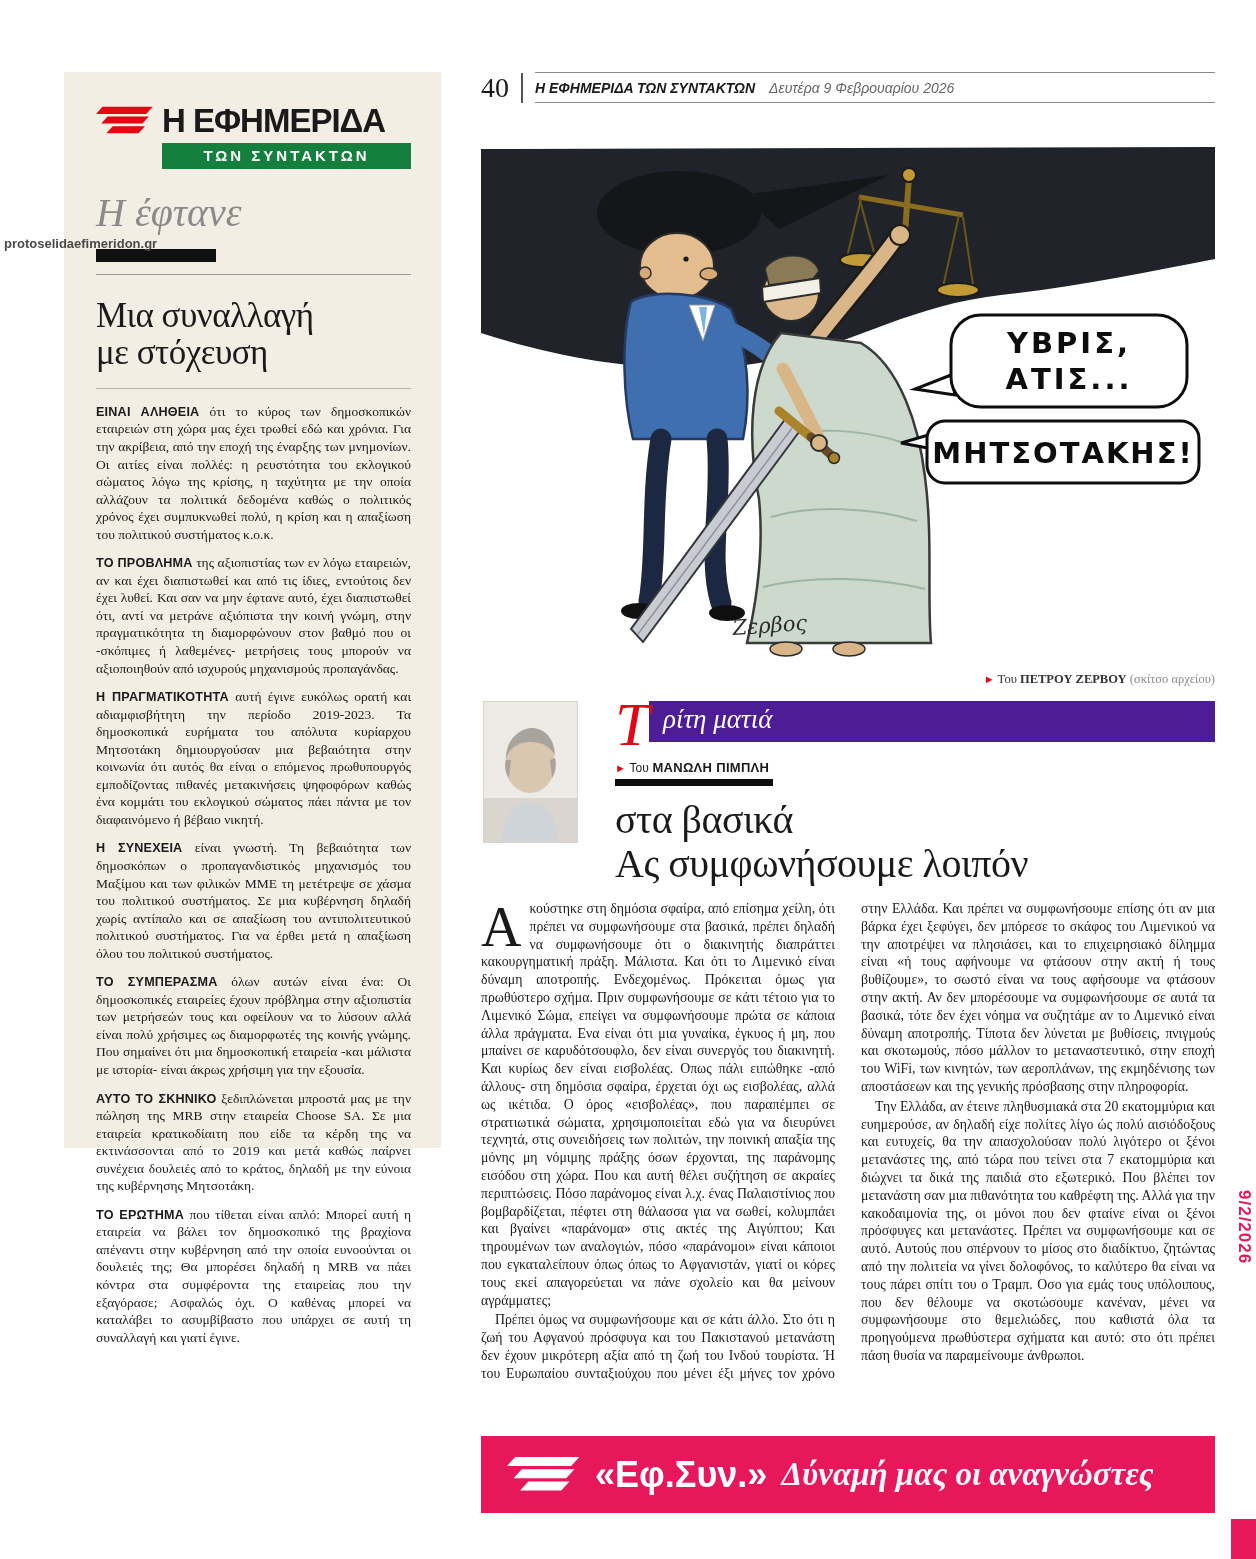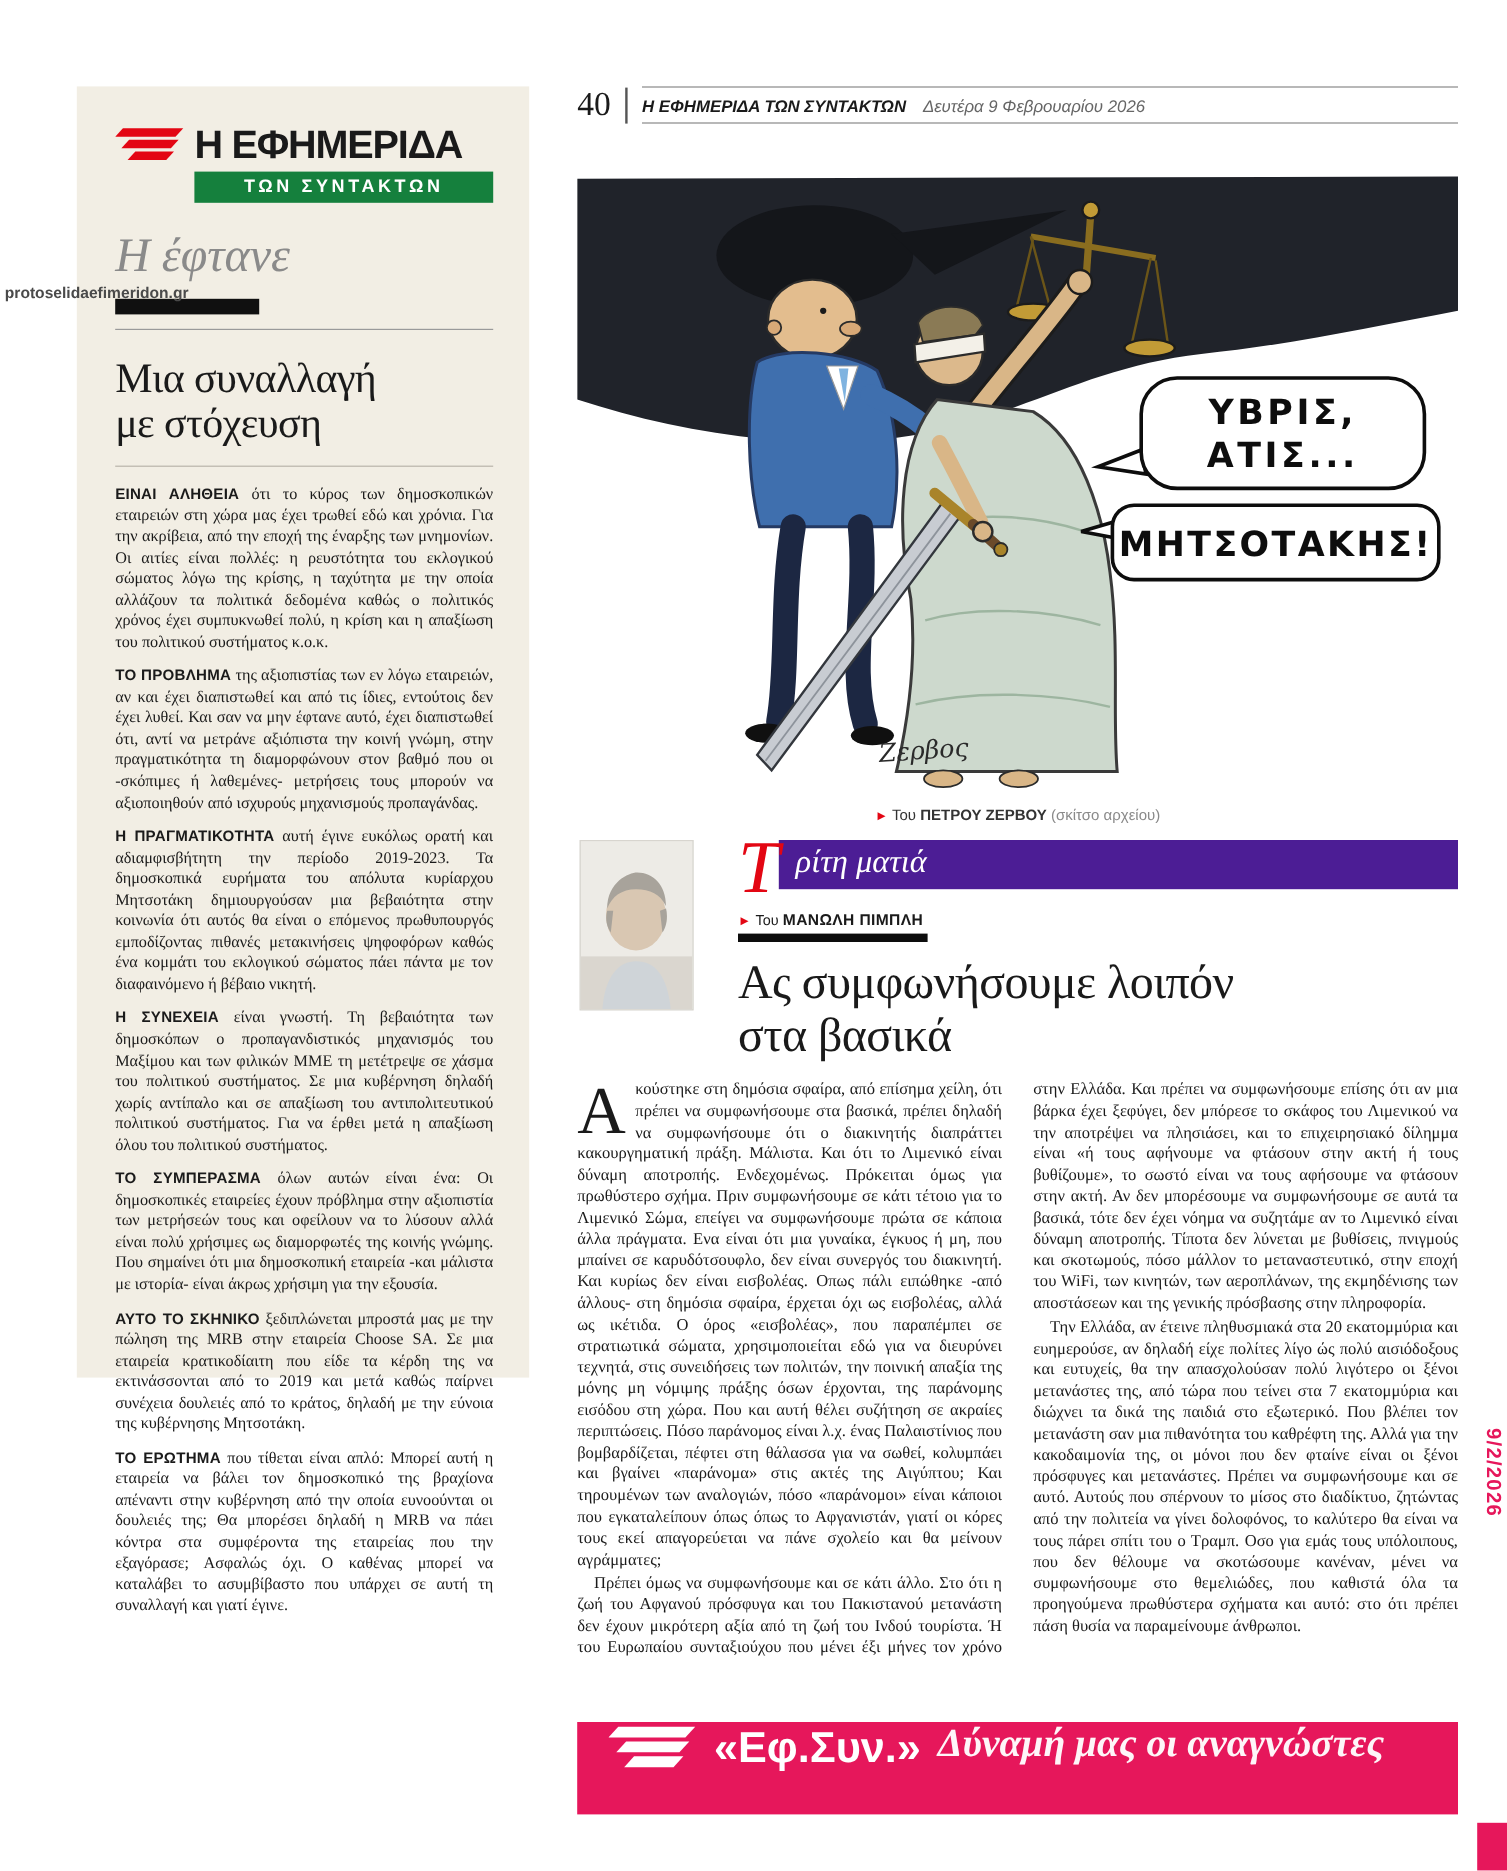--- a/index.html
+++ b/index.html
@@ -33,21 +33,21 @@
   .ph-num{font-size:28px;line-height:1;}
   .ph-divider{width:2px;height:30px;background:#555;}
   .ph-text{flex:1;border-top:1px solid #8a8a8a;border-bottom:1px solid #8a8a8a;
            padding:7px 0 6px;font-family:"Liberation Sans", sans-serif;font-size:14px;
            display:flex;gap:14px;align-items:flex-end;}
   .ph-name{font-weight:bold;font-style:italic;}
   .ph-date{color:#666;font-style:italic;}
 
   .cartoon{margin-top:34px;width:734px;height:530px;background:#fff;}
   .cartoon svg{display:block;}
-  .cartoon-credit{text-align:center;font-family:Liberation Sans, sans-serif;font-size:12.5px;
+  .cartoon-credit{text-align:right;font-family:Liberation Serif, serif;font-size:12.5px;
                   color:#333;margin-top:5px;}
   .credit-arrow{color:#e30613;font-size:11px;}
   .credit-name{font-weight:bold;}
   .credit-note{color:#8a8a8a;}
 
   .column-head{position:relative;margin-top:14px;min-height:160px;}
   .author-photo{position:absolute;left:2px;top:0;width:93px;height:140px;
                 background:#eceae5;border:1px solid #d8d5cf;overflow:hidden;}
   .col-content{margin-left:134px;}
   .section-banner{position:relative;height:52px;}
@@ -61,21 +61,21 @@
   .byline-name{font-weight:bold;letter-spacing:0.3px;}
   .byline-bar{width:158px;height:7px;background:#0d0d0d;margin-top:4px;}
   .col-title{font-size:40px;line-height:1.1;margin-top:12px;letter-spacing:-0.5px;}
 
   .article-body{margin-top:14px;column-count:2;column-gap:26px;font-size:13.8px;
                 line-height:1.29;text-align:justify;height:520px;overflow:hidden;}
   .article-body p{margin:0;}
   .article-body p + p{text-indent:14px;margin-top:2px;}
   .dropcap{float:left;font-size:56px;line-height:0.8;padding:5px 8px 0 0;}
 
-  .banner{margin-top:16px;height:77px;background:#e6175b;display:flex;
+  .banner{margin-top:16px;height:77px;background:#e6175b;display:flex;align-items:center;
           padding-left:26px;gap:14px;color:#fff;box-sizing:border-box;}
   .banner-icon{width:74px;height:44px;color:#fff;flex:none;}
   .banner-brand{font-family:"Liberation Sans", sans-serif;font-weight:bold;font-size:36px;white-space:nowrap;}
   .banner-slogan{font-style:italic;font-weight:bold;font-size:33px;opacity:0.96;white-space:nowrap;}
 
   .v-date{position:absolute;right:2px;top:1190px;writing-mode:vertical-rl;color:#e6175b;
           font-family:"Liberation Sans", sans-serif;font-weight:bold;font-size:17px;letter-spacing:1px;}
   .corner-accent{position:absolute;right:0;bottom:0;width:25px;height:40px;background:#e6175b;}
 </style>
 </head>
@@ -229,22 +229,22 @@
           <span class="section-initial">Τ</span>
           <div class="section-bar">ρίτη ματιά</div>
         </div>
         <div class="byline">
           <span class="byline-arrow">►</span>
           <span class="byline-prefix">Του</span>
           <span class="byline-name">ΜΑΝΩΛΗ ΠΙΜΠΛΗ</span>
         </div>
         <div class="byline-bar"></div>
         <div class="col-title">
+          <span style="display:block">στα βασικά</span>
           <span style="display:block">Ας συμφωνήσουμε λοιπόν</span>
-          <span style="display:block">στα βασικά</span>
         </div>
       </div>
     </div>
 
     <div class="article-body">
       <p><span class="dropcap">Α</span><span>κούστηκε στη δημόσια σφαίρα, από επίσημα χείλη, ότι πρέπει να συμφωνήσουμε στα βασικά, πρέπει δηλαδή να συμφωνήσουμε ότι ο διακινητής διαπράττει κακουργηματική πράξη. Μάλιστα. Και ότι το Λιμενικό είναι δύναμη αποτροπής. Ενδεχομένως. Πρόκειται όμως για πρωθύστερο σχήμα. Πριν συμφωνήσουμε σε κάτι τέτοιο για το Λιμενικό Σώμα, επείγει να συμφωνήσουμε πρώτα σε κάποια άλλα πράγματα. Ενα είναι ότι μια γυναίκα, έγκυος ή μη, που μπαίνει σε καρυδότσουφλο, δεν είναι συνεργός του διακινητή. Και κυρίως δεν είναι εισβολέας. Οπως πάλι ειπώθηκε -από άλλους- στη δημόσια σφαίρα, έρχεται όχι ως εισβολέας, αλλά ως ικέτιδα. Ο όρος «εισβολέας», που παραπέμπει σε στρατιωτικά σώματα, χρησιμοποιείται εδώ για να διευρύνει τεχνητά, στις συνειδήσεις των πολιτών, την ποινική απαξία της μόνης μη νόμιμης πράξης όσων έρχονται, της παράνομης εισόδου στη χώρα. Που και αυτή θέλει συζήτηση σε ακραίες περιπτώσεις. Πόσο παράνομος είναι λ.χ. ένας Παλαιστίνιος που βομβαρδίζεται, πέφτει στη θάλασσα για να σωθεί, κολυμπάει και βγαίνει «παράνομα» στις ακτές της Αιγύπτου; Και τηρουμένων των αναλογιών, πόσο «παράνομοι» είναι κάποιοι που εγκαταλείπουν όπως όπως το Αφγανιστάν, γιατί οι κόρες τους εκεί απαγορεύεται να πάνε σχολείο και θα μείνουν αγράμματες;</span></p>
       <p><span>Πρέπει όμως να συμφωνήσουμε και σε κάτι άλλο. Στο ότι η ζωή του Αφγανού πρόσφυγα και του Πακιστανού μετανάστη δεν έχουν μικρότερη αξία από τη ζωή του Ινδού τουρίστα. Ή του Ευρωπαίου συνταξιούχου που μένει έξι μήνες τον χρόνο στην Ελλάδα. Και πρέπει να συμφωνήσουμε επίσης ότι αν μια βάρκα έχει ξεφύγει, δεν μπόρεσε το σκάφος του Λιμενικού να την αποτρέψει να πλησιάσει, και το επιχειρησιακό δίλημμα είναι «ή τους αφήνουμε να φτάσουν στην ακτή ή τους βυθίζουμε», το σωστό είναι να τους αφήσουμε να φτάσουν στην ακτή. Αν δεν μπορέσουμε να συμφωνήσουμε σε αυτά τα βασικά, τότε δεν έχει νόημα να συζητάμε αν το Λιμενικό είναι δύναμη αποτροπής. Τίποτα δεν λύνεται με βυθίσεις, πνιγμούς και σκοτωμούς, πόσο μάλλον το μεταναστευτικό, στην εποχή του WiFi, των κινητών, των αεροπλάνων, της εκμηδένισης των αποστάσεων και της γενικής πρόσβασης στην πληροφορία.</span></p>
       <p><span>Την Ελλάδα, αν έτεινε πληθυσμιακά στα 20 εκατομμύρια και ευημερούσε, αν δηλαδή είχε πολίτες λίγο ώς πολύ αισιόδοξους και ευτυχείς, θα την απασχολούσαν πολύ λιγότερο οι ξένοι μετανάστες της, από τώρα που τείνει στα 7 εκατομμύρια και διώχνει τα δικά της παιδιά στο εξωτερικό. Που βλέπει τον μετανάστη σαν μια πιθανότητα του καθρέφτη της. Αλλά για την κακοδαιμονία της, οι μόνοι που δεν φταίνε είναι οι ξένοι πρόσφυγες και μετανάστες. Πρέπει να συμφωνήσουμε και σε αυτό. Αυτούς που σπέρνουν το μίσος στο διαδίκτυο, ζητώντας από την πολιτεία να γίνει δολοφόνος, το καλύτερο θα είναι να τους πάρει σπίτι του ο Τραμπ. Οσο για εμάς τους υπόλοιπους, που δεν θέλουμε να σκοτώσουμε κανέναν, μένει να συμφωνήσουμε στο θεμελιώδες, που καθιστά όλα τα προηγούμενα πρωθύστερα σχήματα και αυτό: στο ότι πρέπει πάση θυσία να παραμείνουμε άνθρωποι.</span></p>
     </div>
 

